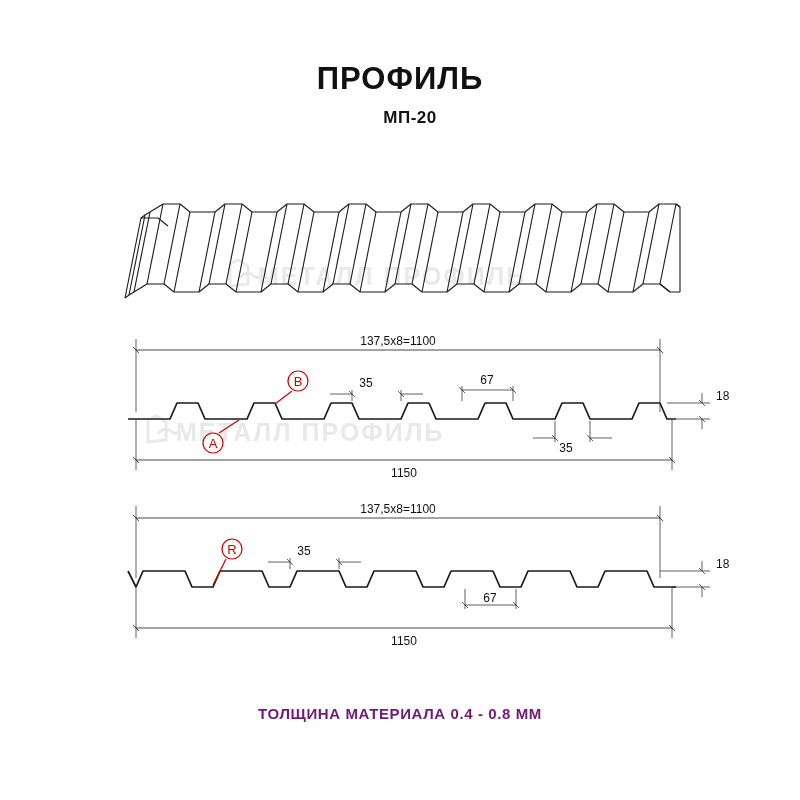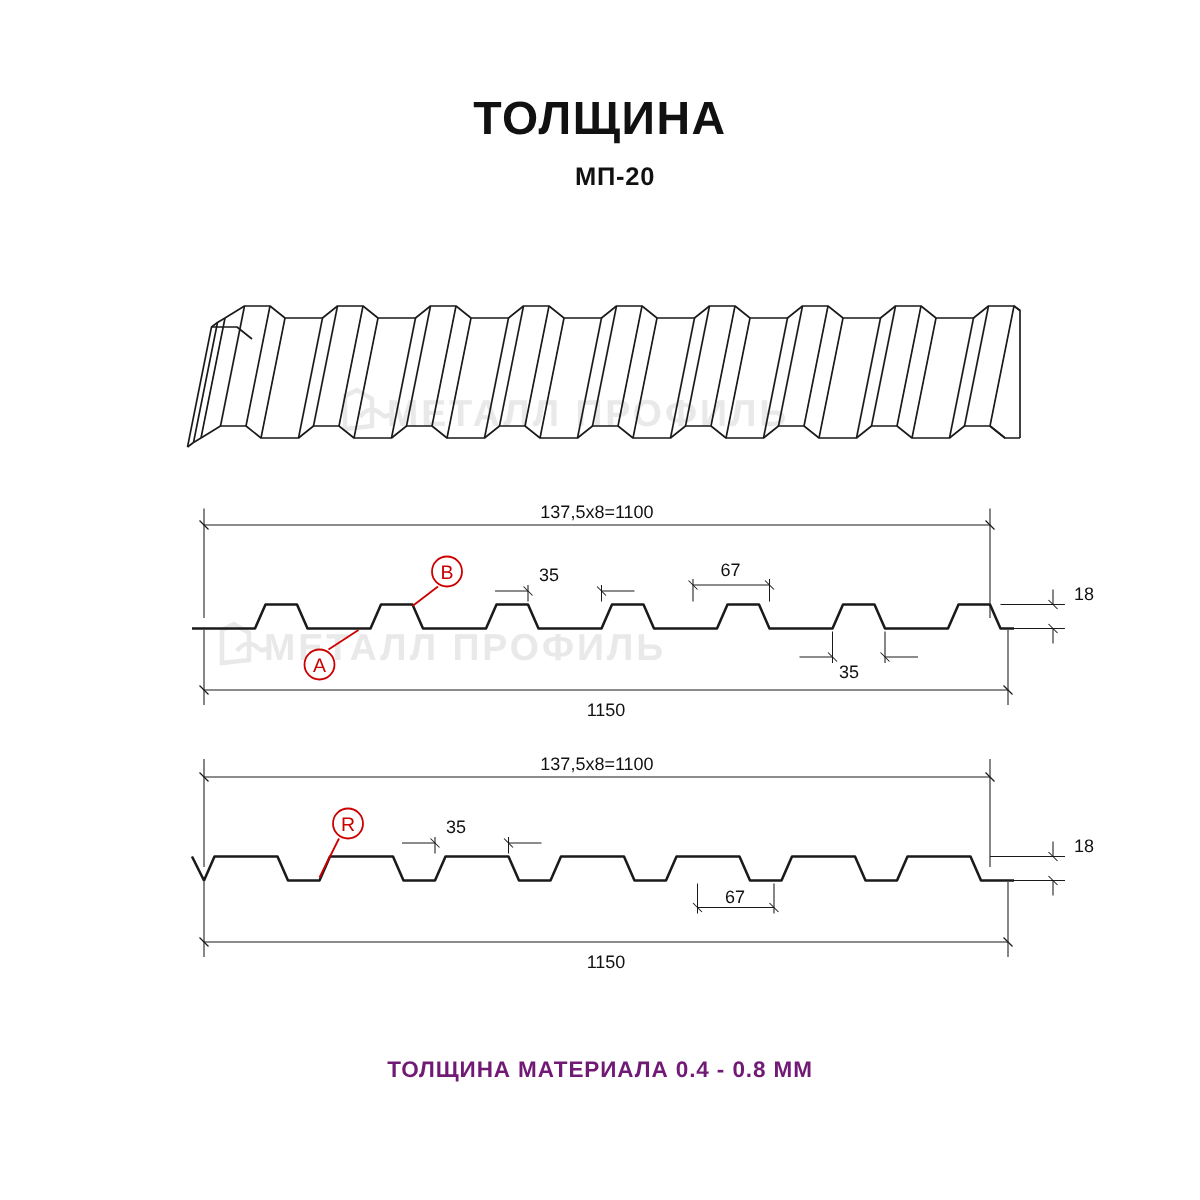--- a/index.html
+++ b/index.html
@@ -95,21 +95,21 @@
     font-size: 12px;
     fill: #111;
   }
 </style>
 </head>
 <body>
 
 <div id="stage">
 
   <div class="title-block">
-    <div class="title-main">ТОЛЩИНА</div>
+    <div class="title-main">ПРОФИЛЬ</div>
     <div class="title-sub">МП-20</div>
   </div>
 
   <div class="wm wm-1">МЕТАЛЛ ПРОФИЛЬ</div>
   <div class="wm wm-2">МЕТАЛЛ ПРОФИЛЬ</div>
 
   <svg class="wm-logo" style="left:228px; top:258px;" width="34" height="30" viewBox="0 0 34 30">
     <path d="M2 28 L2 6 L10 2 L20 8 L20 26 Z" fill="none" stroke="#e9e9e9" stroke-width="3"></path>
     <path d="M12 20 C16 14 22 14 26 18 C28 20 30 20 32 18" fill="none" stroke="#e9e9e9" stroke-width="3"></path>
   </svg>

